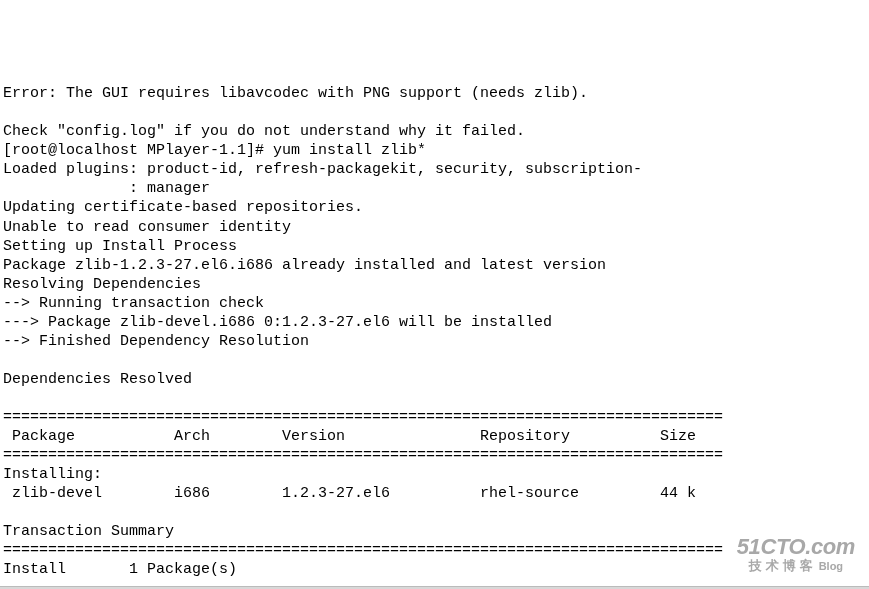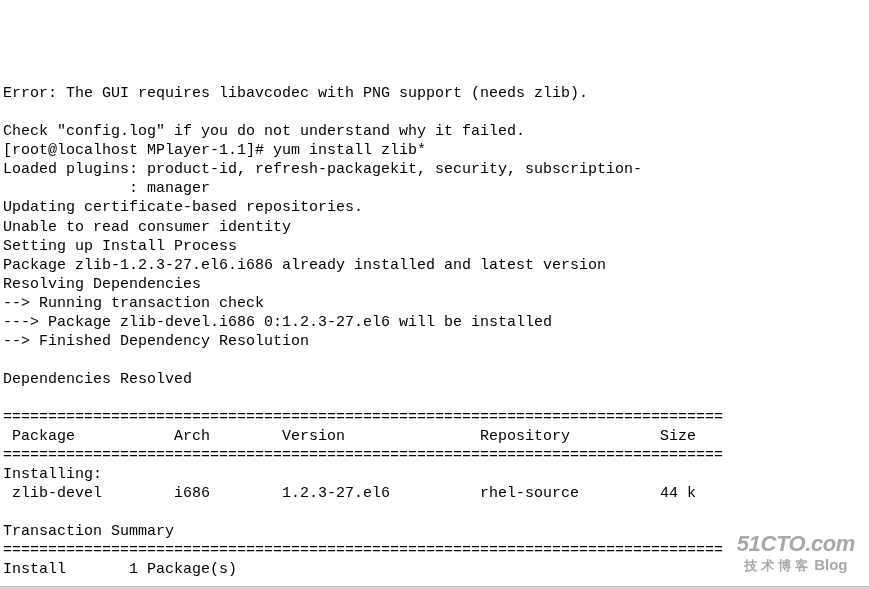--- a/index.html
+++ b/index.html
@@ -41,21 +41,21 @@
       text-shadow: 1px 1px 0 #ffffff, -1px -1px 0 #ffffff, 1px -1px 0 #ffffff, -1px 1px 0 #ffffff;
     }
     .watermark .sub {
       font-size: 13px;
       font-weight: bold;
       letter-spacing: 4px;
       line-height: 1.3;
       text-shadow: 1px 1px 0 #ffffff;
     }
     .watermark .small {
-      font-size: 15px;
+      font-size: 11px;
       letter-spacing: 0;
       margin-left: 2px;
       text-align: right;
     }
     .bottom-edge {
       position: absolute;
       bottom: 0;
       left: 0;
       right: 0;
       height: 3px;

